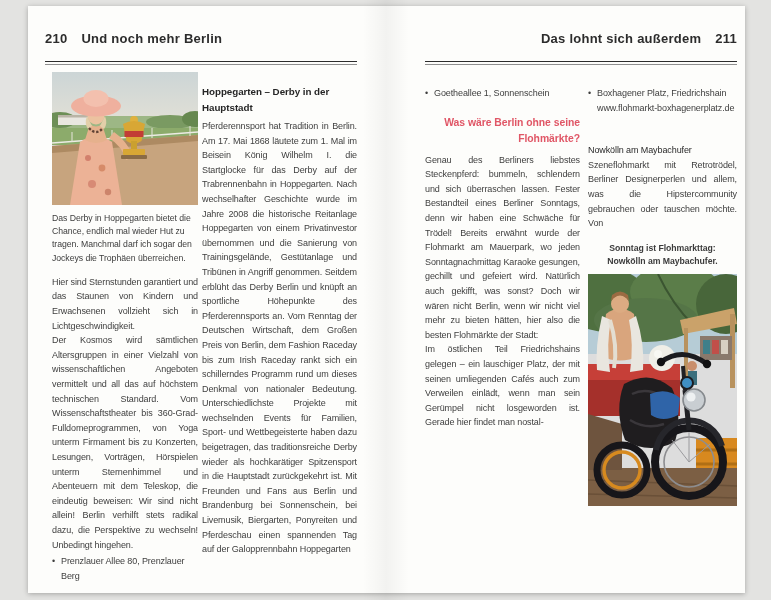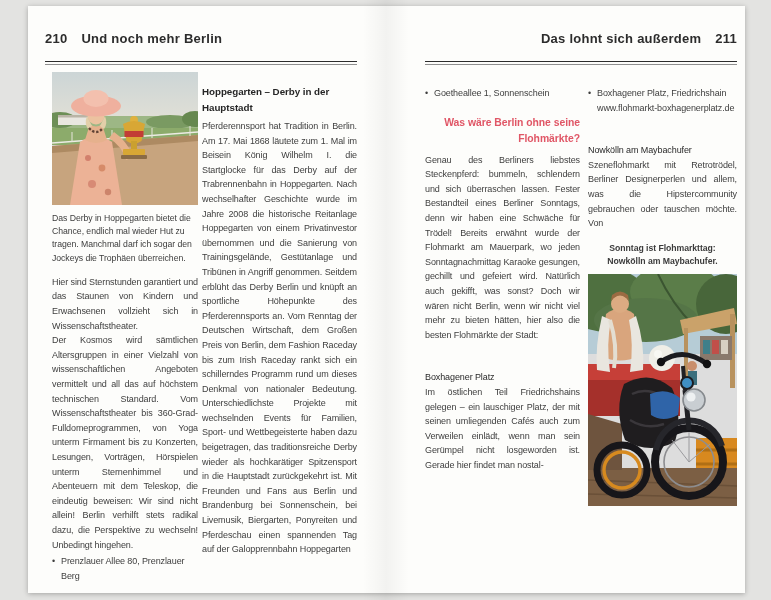--- a/index.html
+++ b/index.html
@@ -111,21 +111,21 @@
         <circle cx="82" cy="48" r="4" fill="#e0b13e"></circle>
         <path d="M71,52 q11,-6 22,0 l-3.5,17 q-7.5,5 -15,0 Z" fill="#d8a735"></path>
         <rect x="72.5" y="59" width="19" height="6" fill="#c23d35"></rect>
         <rect x="79" y="69" width="6" height="8" fill="#caa02f"></rect>
         <rect x="71" y="77" width="22" height="6" rx="1" fill="#d8a735"></rect>
         <rect x="69" y="83" width="26" height="4" rx="1" fill="#8a6b46"></rect>
       </svg>
     </div>
     <div class="caption">Das Derby in Hoppegarten bietet die Chance, endlich mal wieder Hut zu tragen. Manchmal darf ich sogar den Jockeys die Trophäen überreichen.</div>
     <div class="spacer10"></div>
-    <p>Hier sind Sternstunden garantiert und das Staunen von Kindern und Erwachsenen vollzieht sich in Wissenschaftstheater.</p>
+    <p>Hier sind Sternstunden garantiert und das Staunen von Kindern und Erwachsenen vollzieht sich in Lichtgeschwindigkeit.</p>
     <p>Der Kosmos wird sämtlichen Altersgruppen in einer Vielzahl von wissenschaftlichen Angeboten vermittelt und all das auf höchstem technischen Standard. Vom Wissenschaftstheater bis 360-Grad-Fulldomeprogrammen, von Yoga unterm Firmament bis zu Konzerten, Lesungen, Vorträgen, Hörspielen unterm Sternenhimmel und Abenteuern mit dem Teleskop, die eindeutig beweisen: Wir sind nicht allein! Berlin verhilft stets radikal dazu, die Perspektive zu wechseln! Unbedingt hingehen.</p>
     <div class="bullet-line">
       <span class="dot">•</span>
       <span>Prenzlauer Allee 80, Prenzlauer Berg</span>
     </div>
     <div class="indent link">www.planetarium.berlin</div>
   </div>
 
   <div class="col" style="left:174px;top:78px;width:155px;height:502px;">
     <h3 class="h-col">Hoppegarten – Derby in der Hauptstadt</h3>
@@ -137,21 +137,20 @@
   </div>
   <div class="rule" style="left:397px;width:312px;"></div>
 
   <div class="col" style="left:397px;top:78px;width:155px;height:502px;">
     <div class="bullet-line">
       <span class="dot">•</span>
       <span>Goetheallee 1, Sonnenschein</span>
     </div>
     <h2 class="h-accent" style="color:#e05666;">Was wäre Berlin ohne seine Flohmärkte?</h2>
     <p>Genau des Berliners liebstes Steckenpferd: bummeln, schlendern und sich überraschen lassen. Fester Bestandteil eines Berliner Sonntags, denn wir haben eine Schwäche für Trödel! Bereits erwähnt wurde der Flohmarkt am Mauerpark, wo jeden Sonntagnachmittag Karaoke gesungen, gechillt und gefeiert wird. Natürlich auch gekifft, was sonst? Doch wir wären nicht Berlin, wenn wir nicht viel mehr zu bieten hätten, hier also die besten Flohmärkte der Stadt:</p>
-    <div class="subhead">Boxhagener Platz</div>
     <p>Im östlichen Teil Friedrichshains gelegen – ein lauschiger Platz, der mit seinen umliegenden Cafés auch zum Verweilen einlädt, wenn man sein Gerümpel nicht losgeworden ist. Gerade hier findet man nostal-</p>
   </div>
 
   <div class="col" style="left:560px;top:78px;width:149px;height:502px;">
     <div class="bullet-line">
       <span class="dot">•</span>
       <span>Boxhagener Platz, Friedrichshain</span>
     </div>
     <div class="indent link">www.flohmarkt-boxhagenerplatz.de</div>
     <div class="subhead">Nowkölln am Maybachufer</div>

